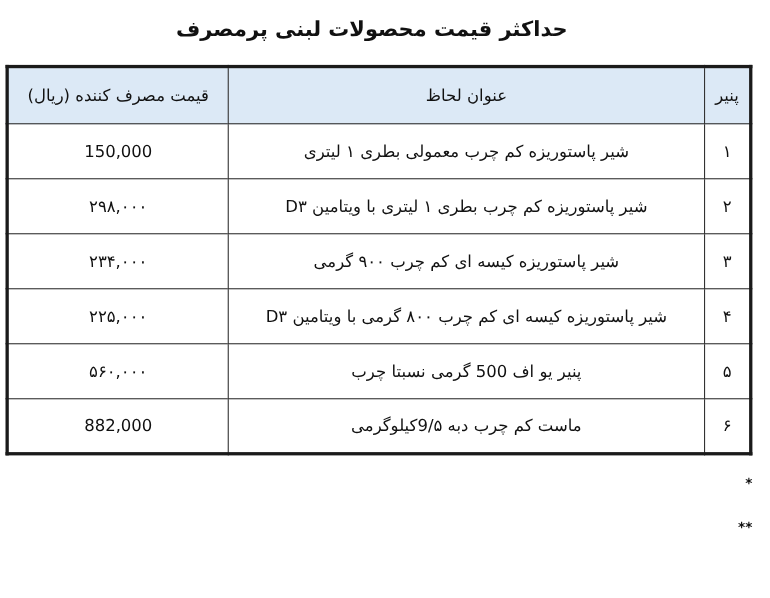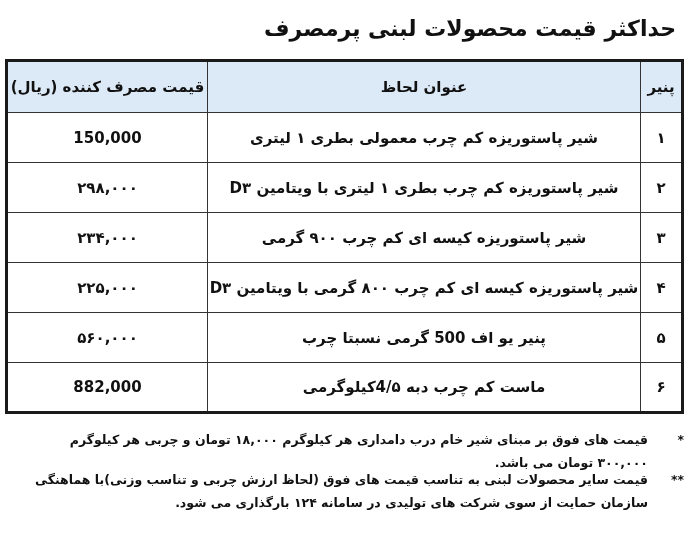--- a/index.html
+++ b/index.html
@@ -1,23 +1,23 @@
 <!DOCTYPE html>
 <html><head>
 <meta charset="utf-8">
 <style>
   html, body { margin:0; padding:0; background:#ffffff; }
   body { width:700px; height:544px; overflow:hidden; position:relative;
          font-family:"DejaVu Sans", sans-serif; color:#111; }
-  .title { position:absolute; left:0; width:676px; top:16px; 
-           font-size:22px; font-weight:bold; direction:rtl; }
+  .title { position:absolute; left:0; width:676px; top:16px; text-align:center;
+           font-size:19px; font-weight:bold; direction:rtl; }
   table.prices { position:absolute; left:5px; top:59px; width:679px; border-collapse:collapse;
                  border:3px solid #1a1a1a; direction:rtl; table-layout:fixed; }
   table.prices th, table.prices td { border:1.5px solid #333; text-align:center; vertical-align:middle;
-                 font-weight:bold; font-size:15px; padding:0; }
+                 font-weight:normal; font-size:15px; padding:0; }
   table.prices thead tr { height:52px; background:#dce9f6; }
   table.prices tbody tr { height:50px; }
   table.prices th.c-row { width:40px; }
   table.prices th.c-name { width:432px; }
   table.prices th.c-price { width:auto; }
   td.num { font-size:15px; }
   .notes { position:absolute; left:20px; right:12px; direction:rtl; font-size:12.5px; font-weight:bold; }
   .note { position:relative; padding-right:40px; line-height:23px; }
   .note .mark { position:absolute; right:4px; top:0; }
   .note1 { top:428px; }
@@ -57,30 +57,28 @@
       <td>شیر پاستوریزه کیسه ای کم چرب ۸۰۰ گرمی  با ویتامین D۳</td>
       <td class="num">۲۲۵,۰۰۰</td>
     </tr>
     <tr>
       <td>۵</td>
       <td>پنیر یو اف 500 گرمی نسبتا چرب</td>
       <td class="num">۵۶۰,۰۰۰</td>
     </tr>
     <tr>
       <td>۶</td>
-      <td>ماست کم چرب دبه 4/۵کیلوگرمی</td>
+      <td>ماست کم چرب دبه 9/۵کیلوگرمی</td>
       <td class="num">882,000</td>
     </tr>
   </tbody>
 </table>
 
 <div class="notes note1">
   <div class="note">
     <span class="mark">*</span>
-    <span>قیمت های فوق بر مبنای شیر خام درب دامداری هر کیلوگرم ۱۸,۰۰۰ تومان و چربی هر کیلوگرم ۳۰۰,۰۰۰ تومان می باشد.</span>
   </div>
 </div>
 <div class="notes note2">
   <div class="note">
     <span class="mark">**</span>
-    <span>قیمت سایر محصولات لبنی به تناسب قیمت های فوق (لحاظ ارزش چربی و تناسب وزنی)با هماهنگی سازمان حمایت از سوی شرکت های تولیدی در سامانه ۱۲۴ بارگذاری می شود.</span>
   </div>
 </div>
 
 </body></html>

